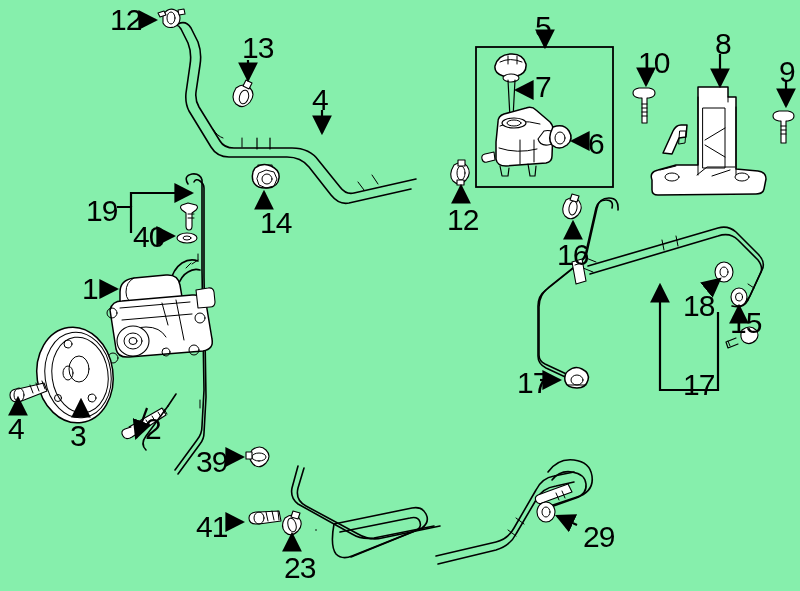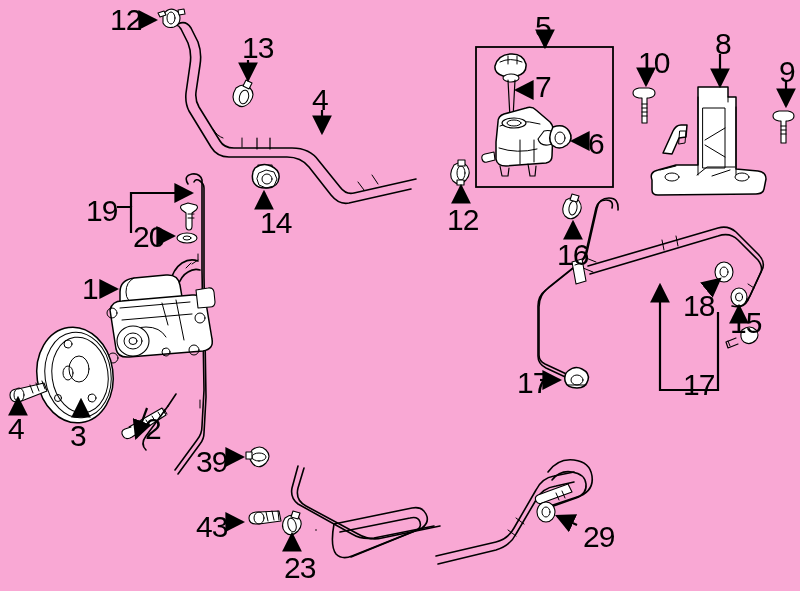--- a/index.html
+++ b/index.html
@@ -1,18 +1,18 @@
 <!DOCTYPE html>
 <html><head>
 <meta charset="utf-8">
 <style>
   html,body{margin:0;padding:0;background:#ffffff;}
   body{width:800px;height:591px;overflow:hidden;
        font-family:"Liberation Sans",sans-serif;}
-  #stage{position:relative;width:800px;height:591px;background:#f9a8d4;}
+  #stage{position:relative;width:800px;height:591px;background:#86efac;}
   svg.art{position:absolute;left:0;top:0;width:800px;height:591px;}
   .lbl{position:absolute;font-family:"Liberation Sans",sans-serif;
        font-size:30px;font-weight:400;color:#000;line-height:1;
        letter-spacing:-1px;white-space:nowrap;}
   .note{position:absolute;left:0;top:560px;width:800px;text-align:center;
         font-family:"Liberation Sans",sans-serif;font-weight:bold;
         font-size:21px;color:#cc2222;letter-spacing:.2px;}
   .ln{fill:none;stroke:#000;stroke-width:1.6;stroke-linecap:round;stroke-linejoin:round;}
   .ln2{fill:none;stroke:#000;stroke-width:1.2;stroke-linecap:round;stroke-linejoin:round;}
   .thin{fill:none;stroke:#000;stroke-width:1;stroke-linecap:round;stroke-linejoin:round;}
@@ -337,29 +337,29 @@
   <div class="lbl" style="left:242px;top:33px">13</div>
   <div class="lbl" style="left:312px;top:85px">4</div>
   <div class="lbl" style="left:535px;top:12px">5</div>
   <div class="lbl" style="left:535px;top:72px">7</div>
   <div class="lbl" style="left:588px;top:129px">6</div>
   <div class="lbl" style="left:638px;top:48px">10</div>
   <div class="lbl" style="left:715px;top:29px">8</div>
   <div class="lbl" style="left:779px;top:57px">9</div>
   <div class="lbl" style="left:447px;top:205px">12</div>
   <div class="lbl" style="left:86px;top:196px">19</div>
-  <div class="lbl" style="left:133px;top:222px">20</div>
+  <div class="lbl" style="left:133px;top:222px">40</div>
   <div class="lbl" style="left:260px;top:208px">14</div>
   <div class="lbl" style="left:82px;top:274px">1</div>
   <div class="lbl" style="left:557px;top:240px">16</div>
   <div class="lbl" style="left:683px;top:291px">18</div>
   <div class="lbl" style="left:730px;top:308px">15</div>
   <div class="lbl" style="left:683px;top:370px">17</div>
   <div class="lbl" style="left:517px;top:368px">17</div>
   <div class="lbl" style="left:8px;top:414px">4</div>
   <div class="lbl" style="left:70px;top:421px">3</div>
   <div class="lbl" style="left:145px;top:414px">2</div>
   <div class="lbl" style="left:196px;top:447px">39</div>
-  <div class="lbl" style="left:196px;top:512px">43</div>
+  <div class="lbl" style="left:196px;top:512px">41</div>
   <div class="lbl" style="left:284px;top:553px">23</div>
   <div class="lbl" style="left:583px;top:522px">29</div>
 
 </div>
 
 </body></html>

